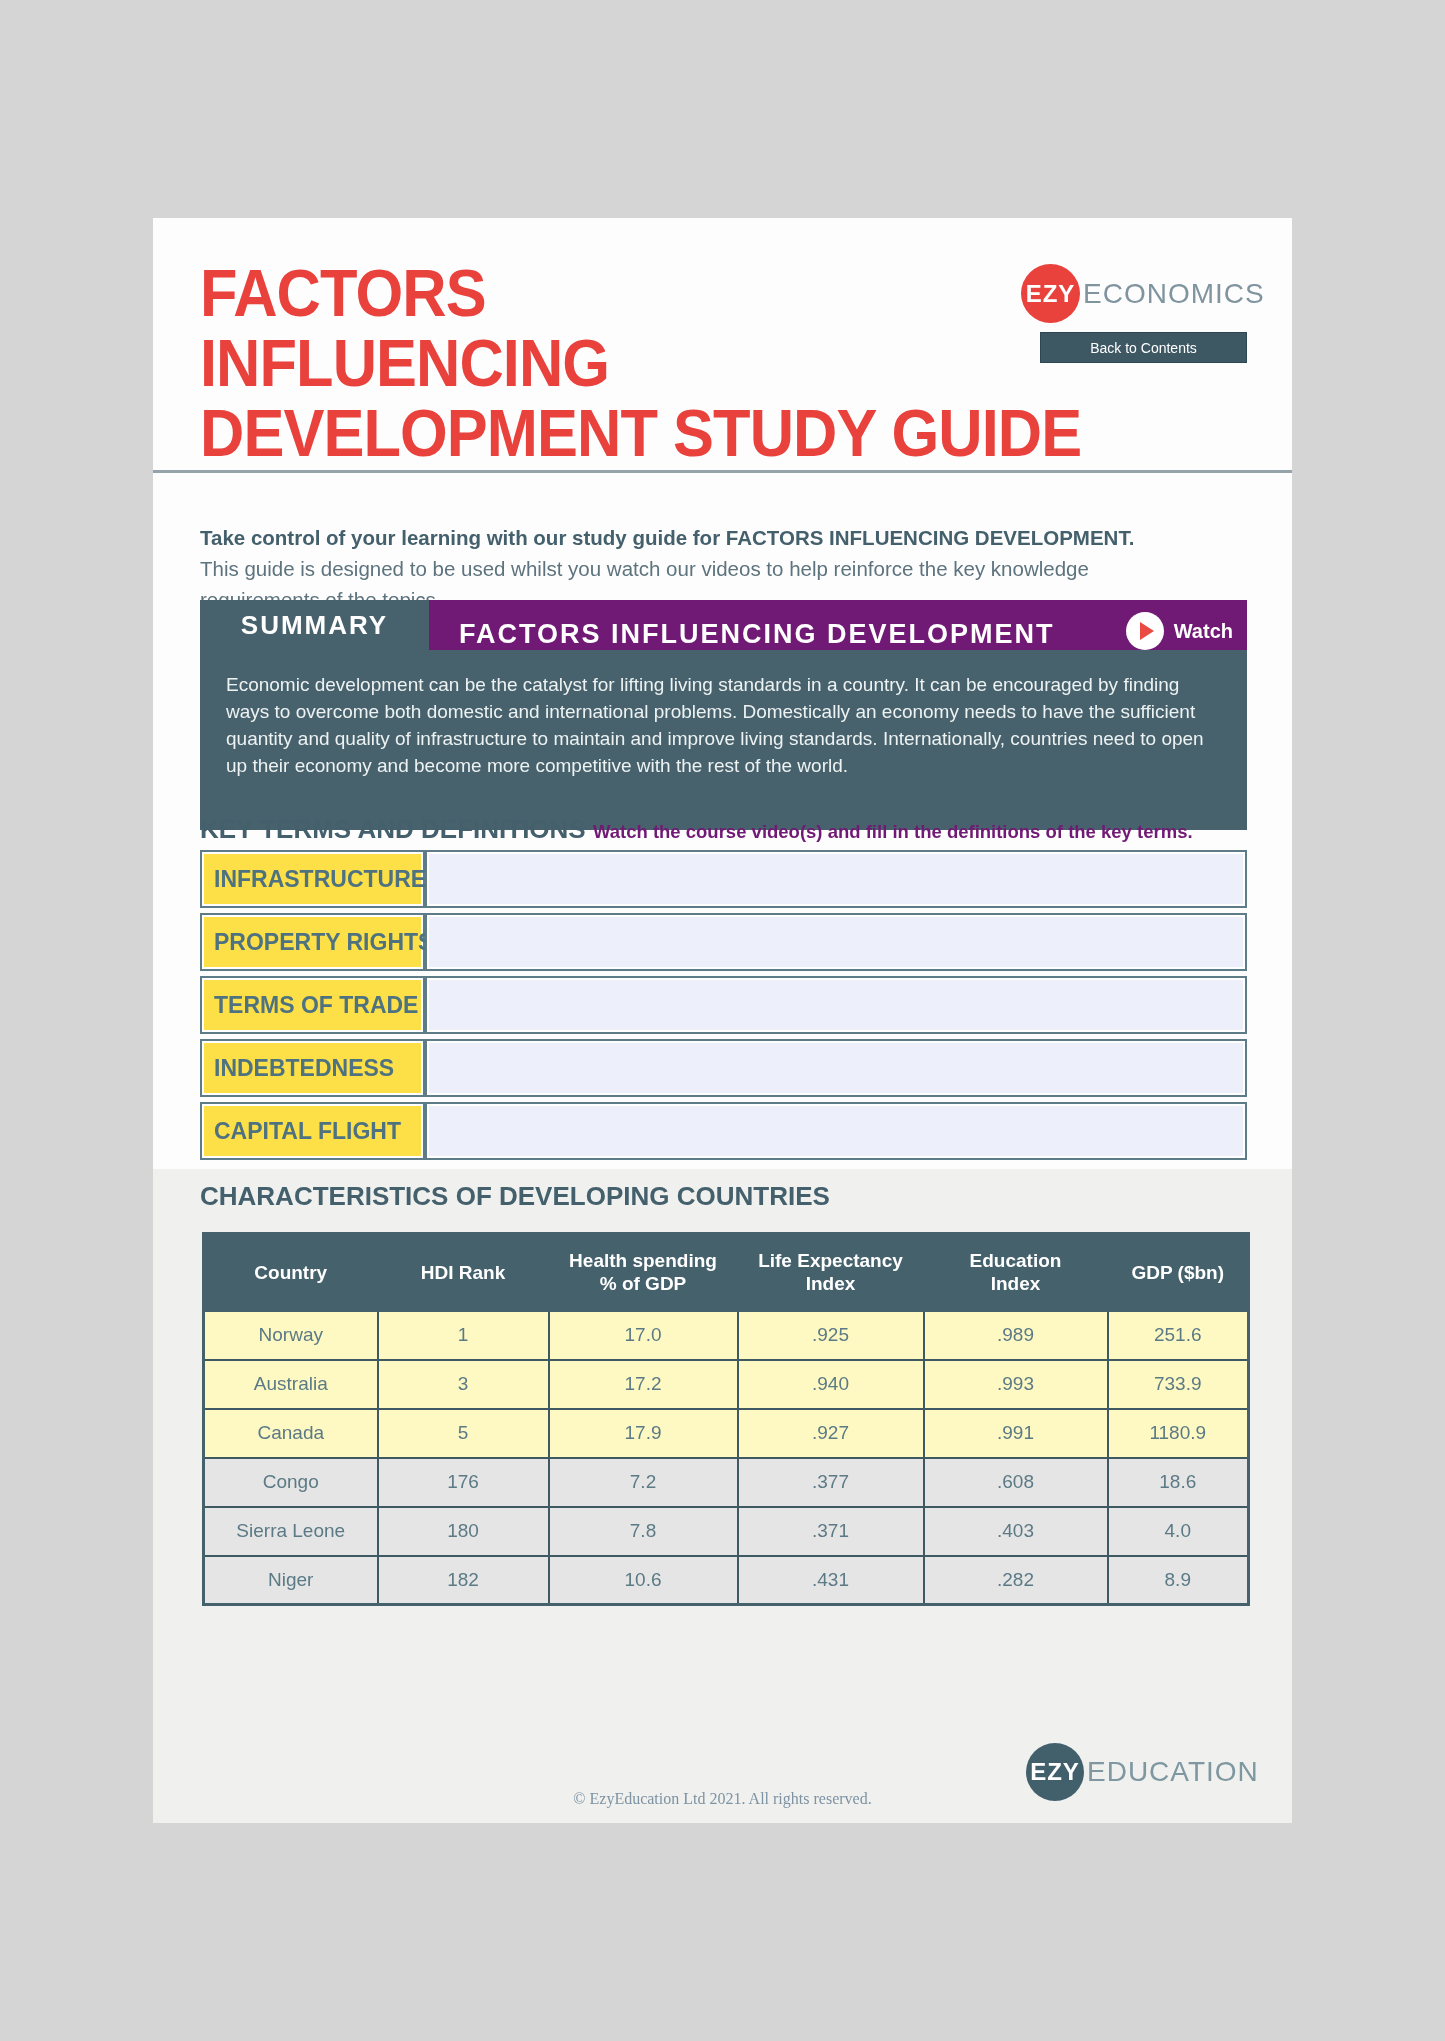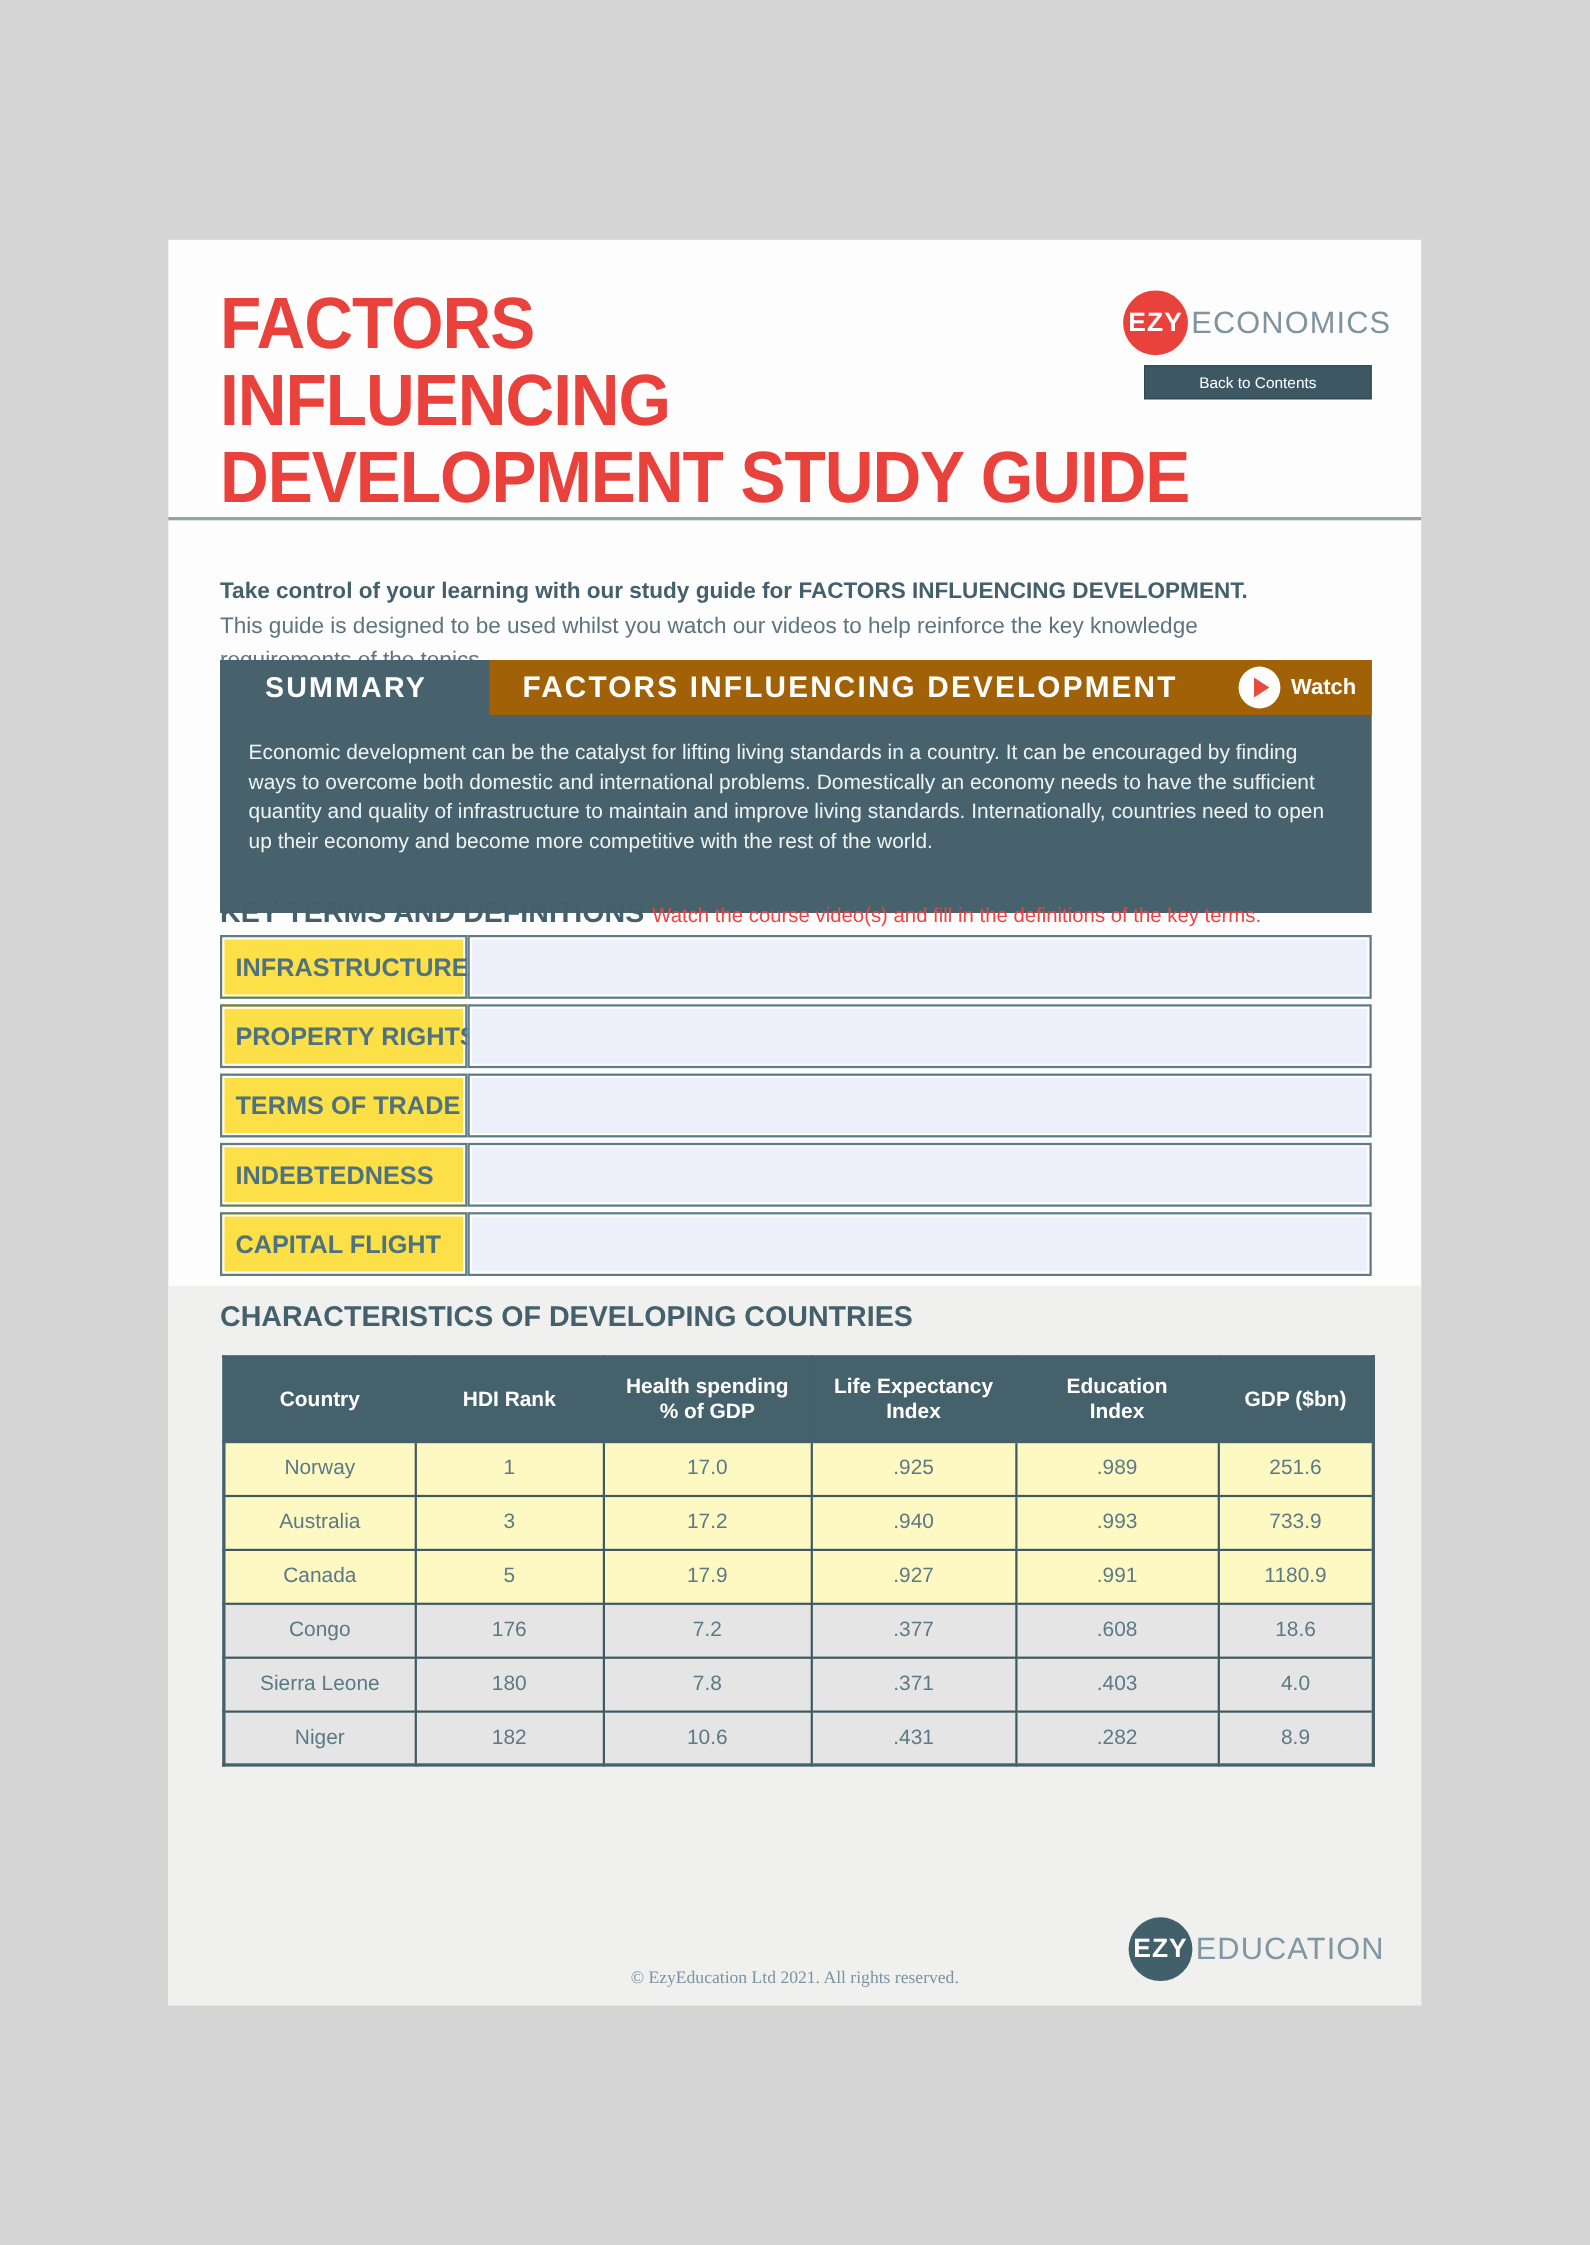--- a/index.html
+++ b/index.html
@@ -51,23 +51,22 @@
   .summary-box{
     position:absolute;left:47px;top:382px;width:1047px;height:230px;
     background:#48626d;
   }
   .summary-banner{display:flex;height:50px;}
   .summary-label{
     width:229px;flex:none;display:flex;align-items:center;justify-content:center;
     color:#ffffff;font-size:26px;font-weight:700;letter-spacing:2px;
   }
   .summary-red{
-    flex:1;background:#a16207;display:flex;align-items:center;
+    flex:1;background:#701a75;display:flex;align-items:flex-end;
     padding:0 14px 0 30px;
-    margin-left:16px;
   }
   .summary-red-title{
     flex:1;color:#ffffff;font-size:27px;font-weight:700;letter-spacing:2px;white-space:nowrap;
   }
   .watch-btn{display:flex;align-items:center;cursor:pointer;}
   .watch-circle{
     width:38px;height:38px;border-radius:50%;background:#ffffff;flex:none;
     display:flex;align-items:center;justify-content:center;
   }
   .watch-triangle{
@@ -78,21 +77,21 @@
   .watch-label{color:#ffffff;font-size:20px;font-weight:700;margin-left:10px;}
   .summary-body{
     padding:21px 40px 0 26px;color:#edf2f2;font-size:19px;line-height:27px;
   }
   
   .kt-heading{
     position:absolute;left:47px;top:596px;width:1047px;
     font-size:26px;font-weight:700;color:#44606c;letter-spacing:0;white-space:nowrap;
   }
   .kt-heading .kt-sub{
-    font-size:18.5px;font-weight:400;color:#ef4444;letter-spacing:0;
+    font-size:18.5px;font-weight:700;color:#701a75;letter-spacing:0;
   }
   .kt-table{position:absolute;left:47px;top:632px;width:1047px;}
   .kt-row{display:flex;height:58px;margin-bottom:5px;}
   .kt-label{
     width:225px;flex:none;background:#fde047;border:2px solid #5e7c88;
     box-shadow:inset 0 0 0 2px #ffffff;
     display:flex;align-items:center;padding-left:12px;
     color:#4e7280;font-size:23px;font-weight:700;white-space:nowrap;
   }
   .kt-value{

